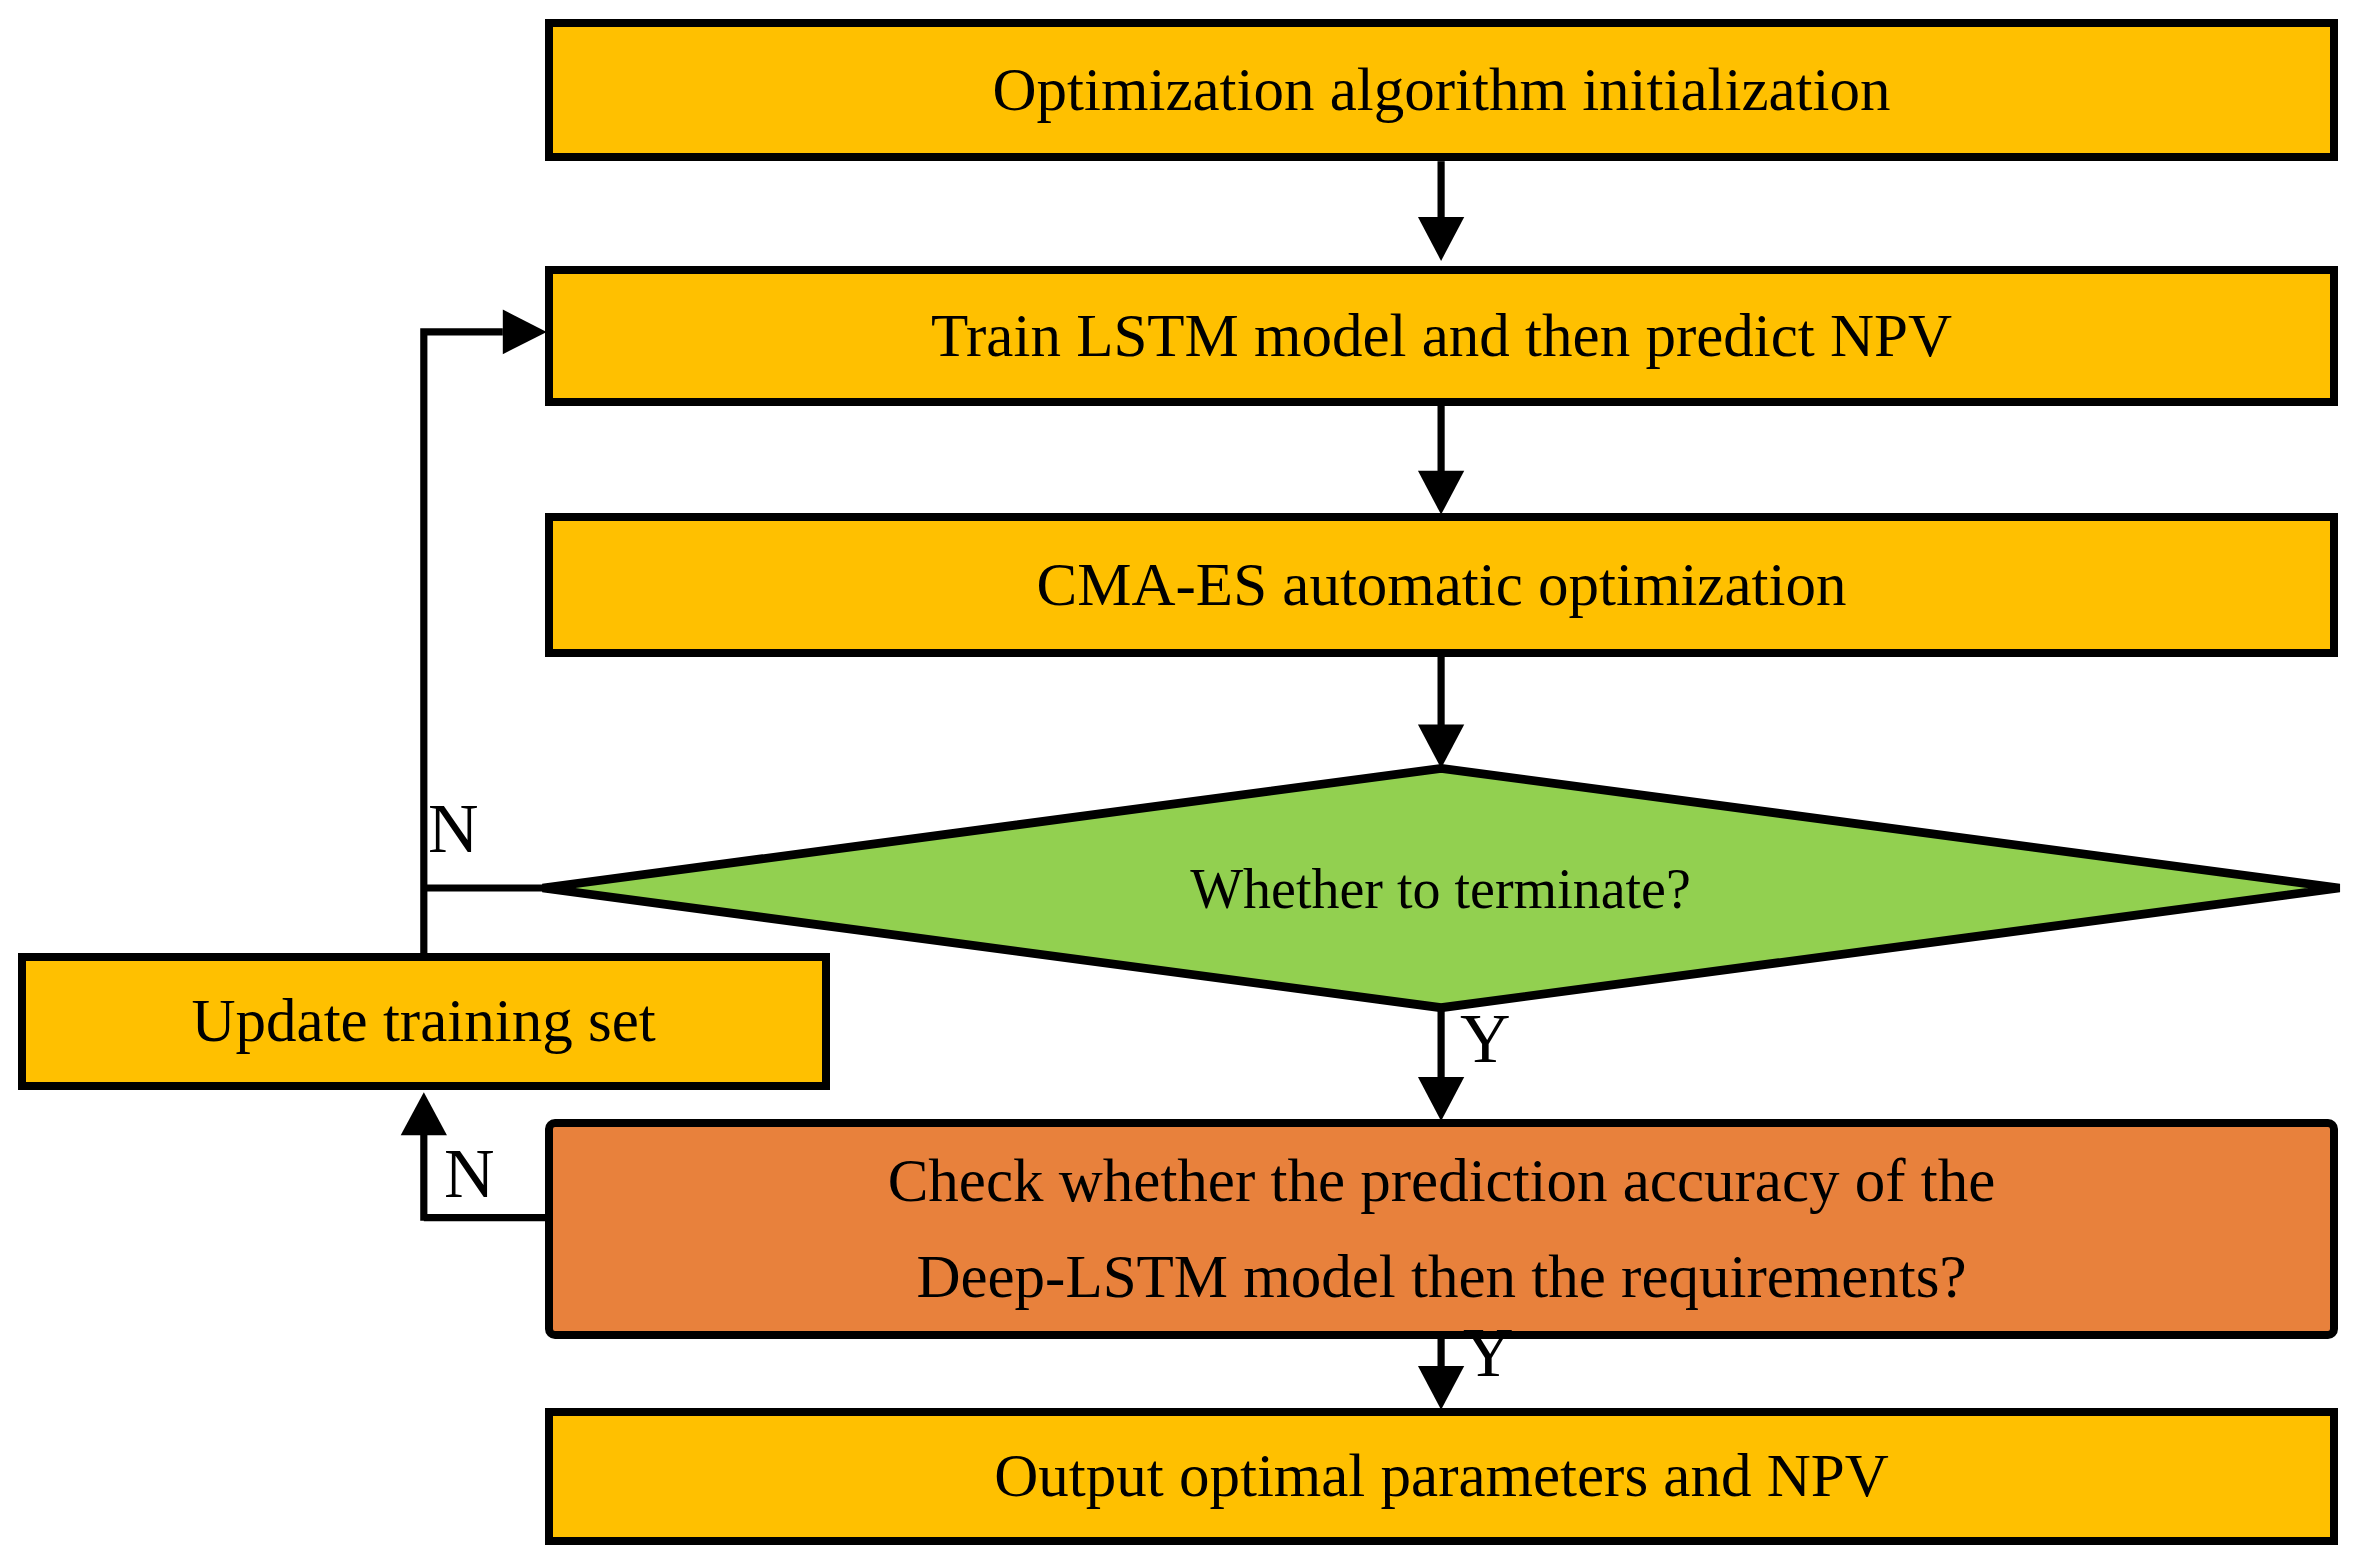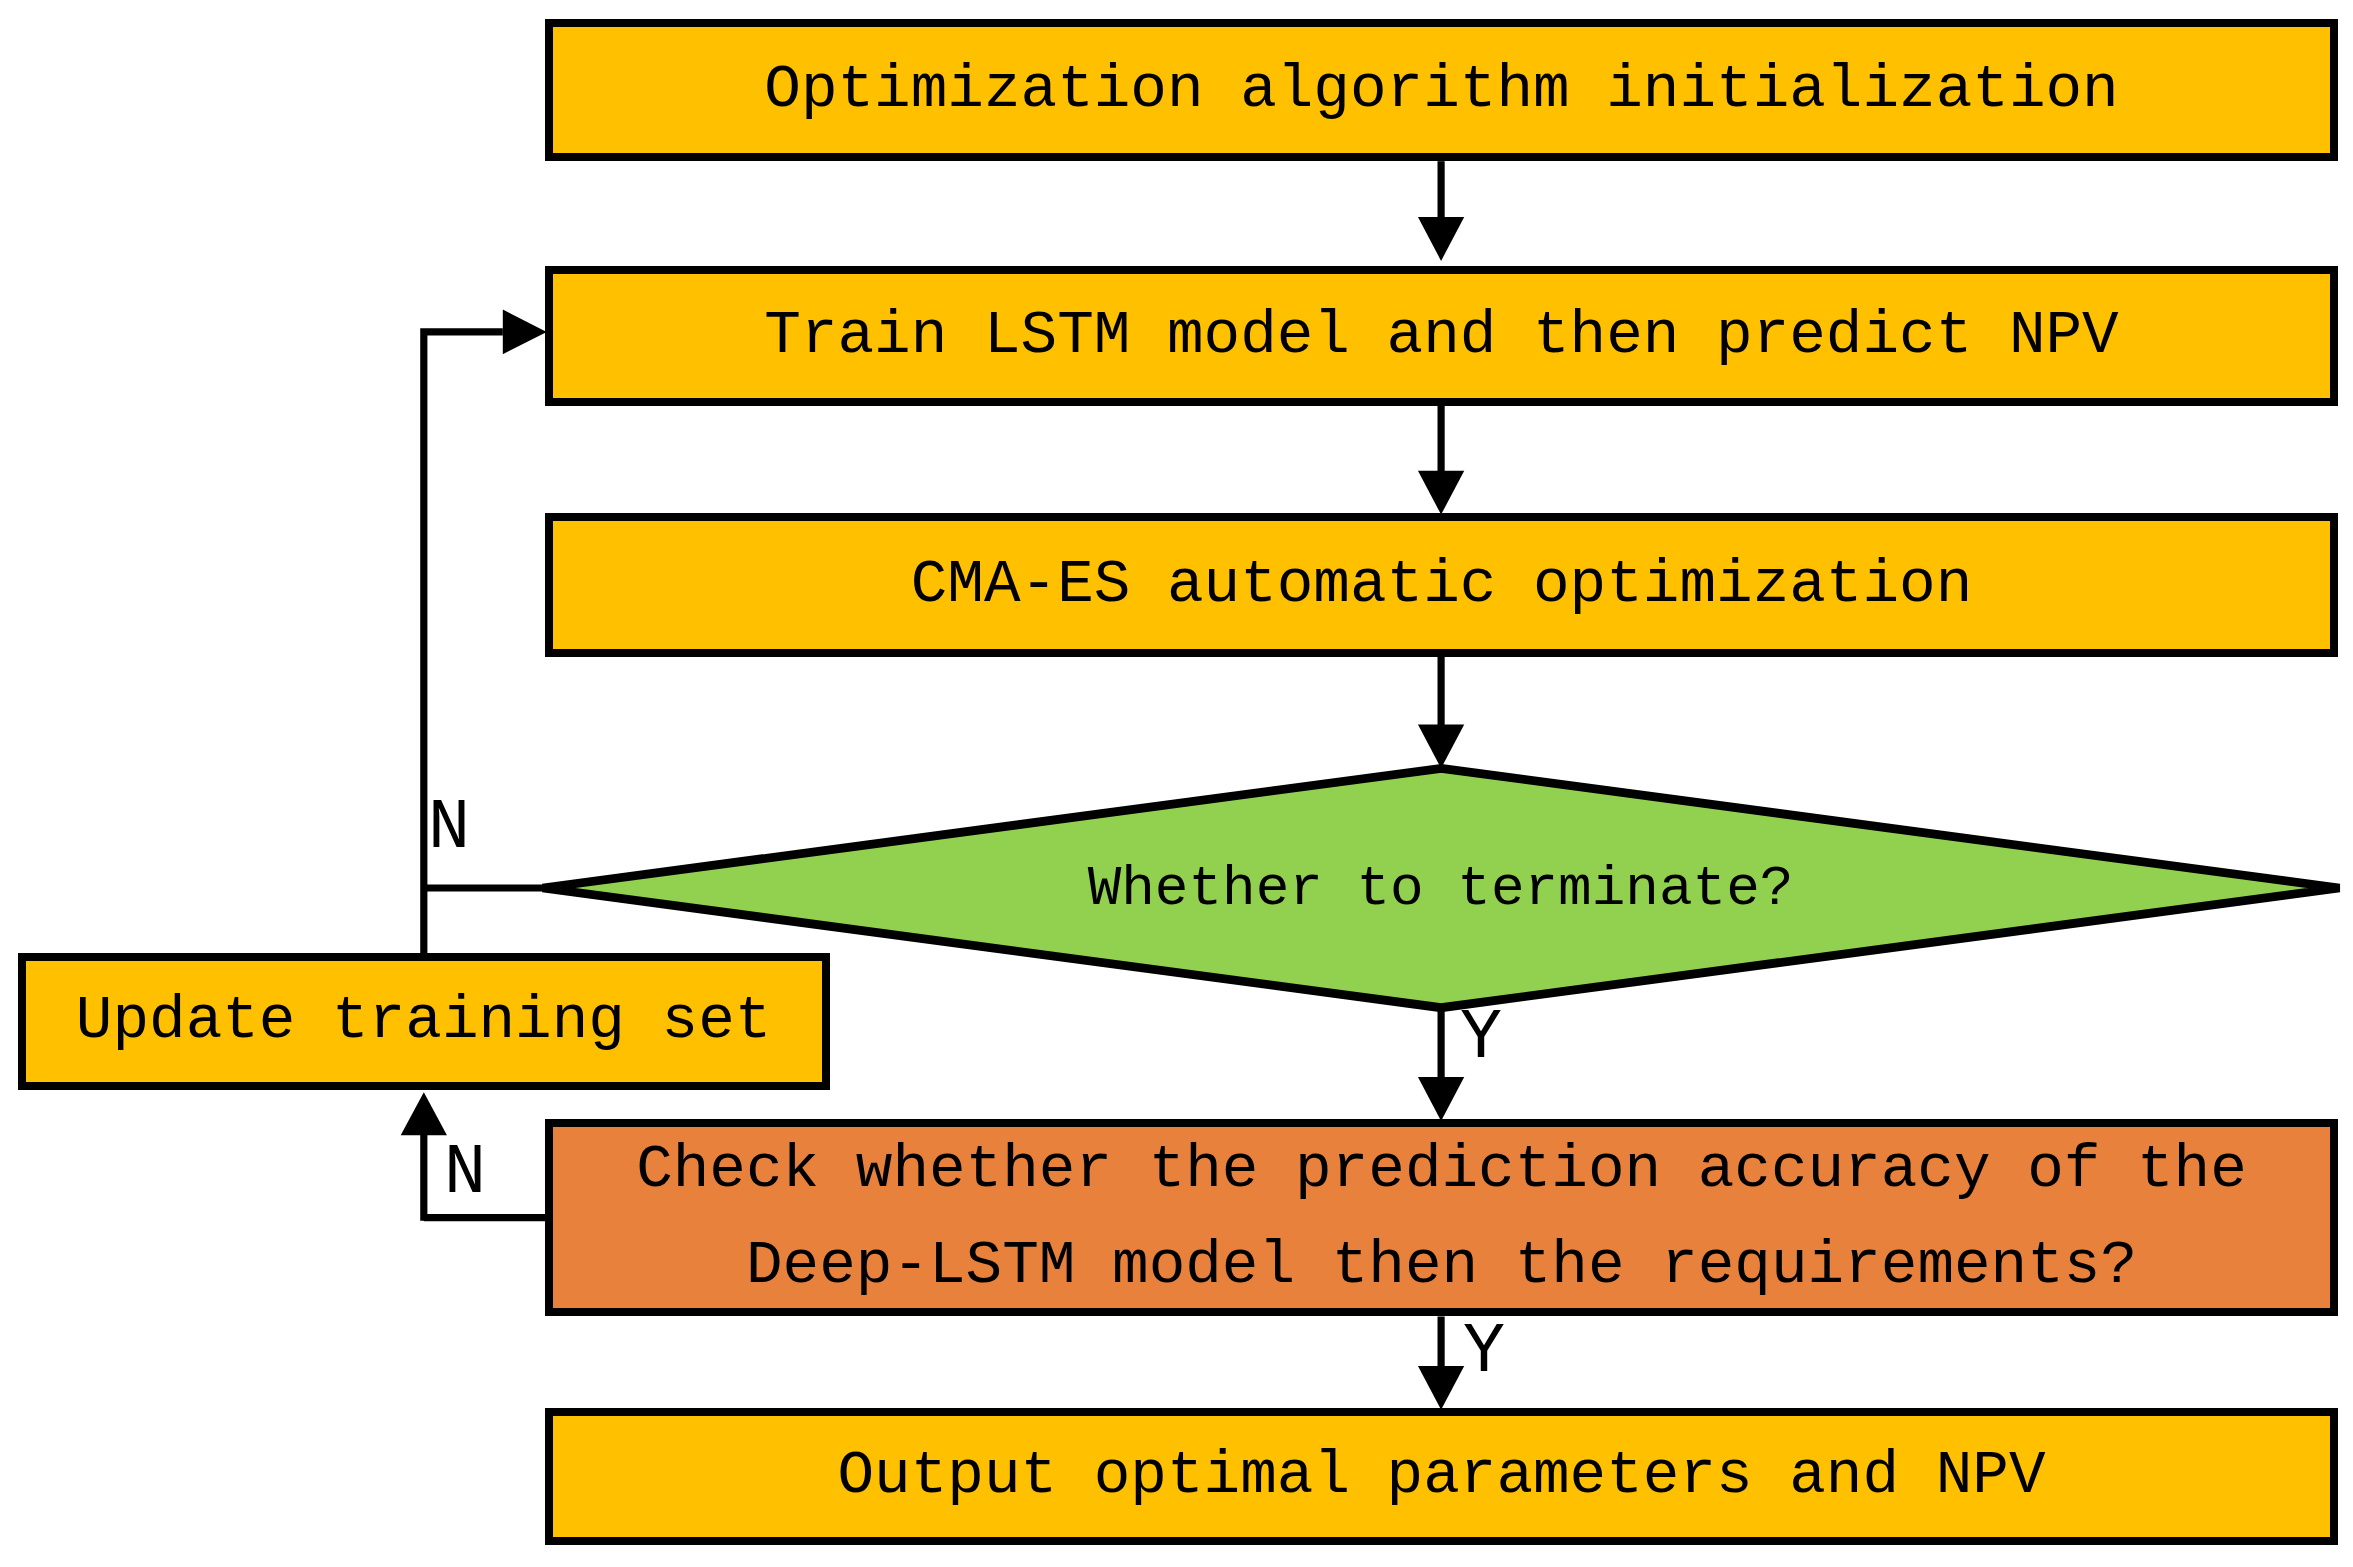--- a/index.html
+++ b/index.html
@@ -5,21 +5,21 @@
   html, body {
     margin: 0;
     padding: 0;
     background: #ffffff;
   }
   .canvas {
     position: relative;
     width: 2354px;
     height: 1567px;
     background: #ffffff;
-    font-family: Liberation Mono, monospace;
+    font-family: Liberation Serif, serif;
     color: #000000;
     overflow: hidden;
   }
   .connector-layer {
     position: absolute;
     left: 0;
     top: 0;
     width: 2354px;
     height: 1567px;
   }
@@ -36,21 +36,21 @@
     line-height: 1.15;
   }
   .node.highlight {
     background: #E8813C;
     flex-direction: column;
     line-height: 96px;
   }
   .node-init   { left: 545px;  top: 19px;   width: 1793px; height: 142px; }
   .node-train  { left: 545px;  top: 266px;  width: 1793px; height: 140px; }
   .node-cmaes  { left: 545px;  top: 513px;  width: 1793px; height: 144px; justify-content: center; }
-  .node-check  { left: 545px;  top: 1119px; width: 1793px; height: 197px; }
+  .node-check  { left: 545px;  top: 1119px; width: 1793px; height: 220px; border-radius: 10px; }
   .node-output { left: 545px;  top: 1408px; width: 1793px; height: 137px; }
   .node-update { left: 17.6px;   top: 953px; width: 812px; height: 137px; }
   .diamond-label {
     position: absolute;
     left: 882px;
     top: 835px;
     width: 1117px;
     height: 107px;
     display: flex;
     align-items: center;

